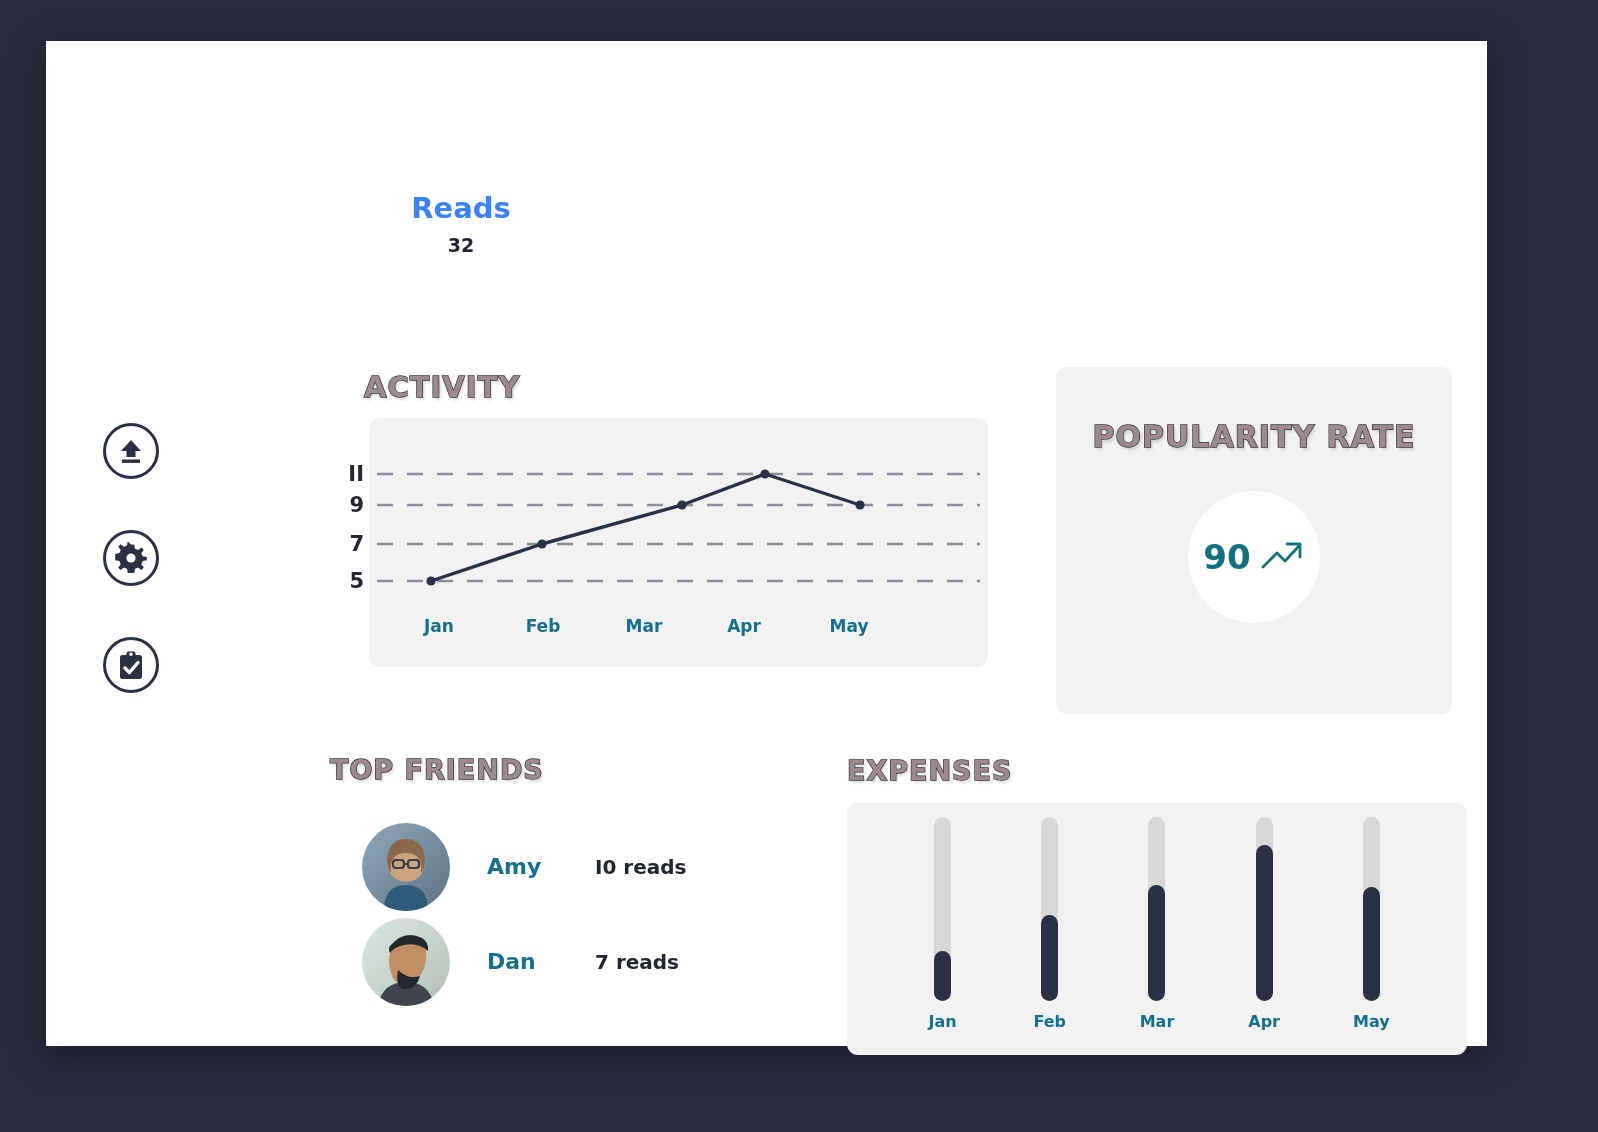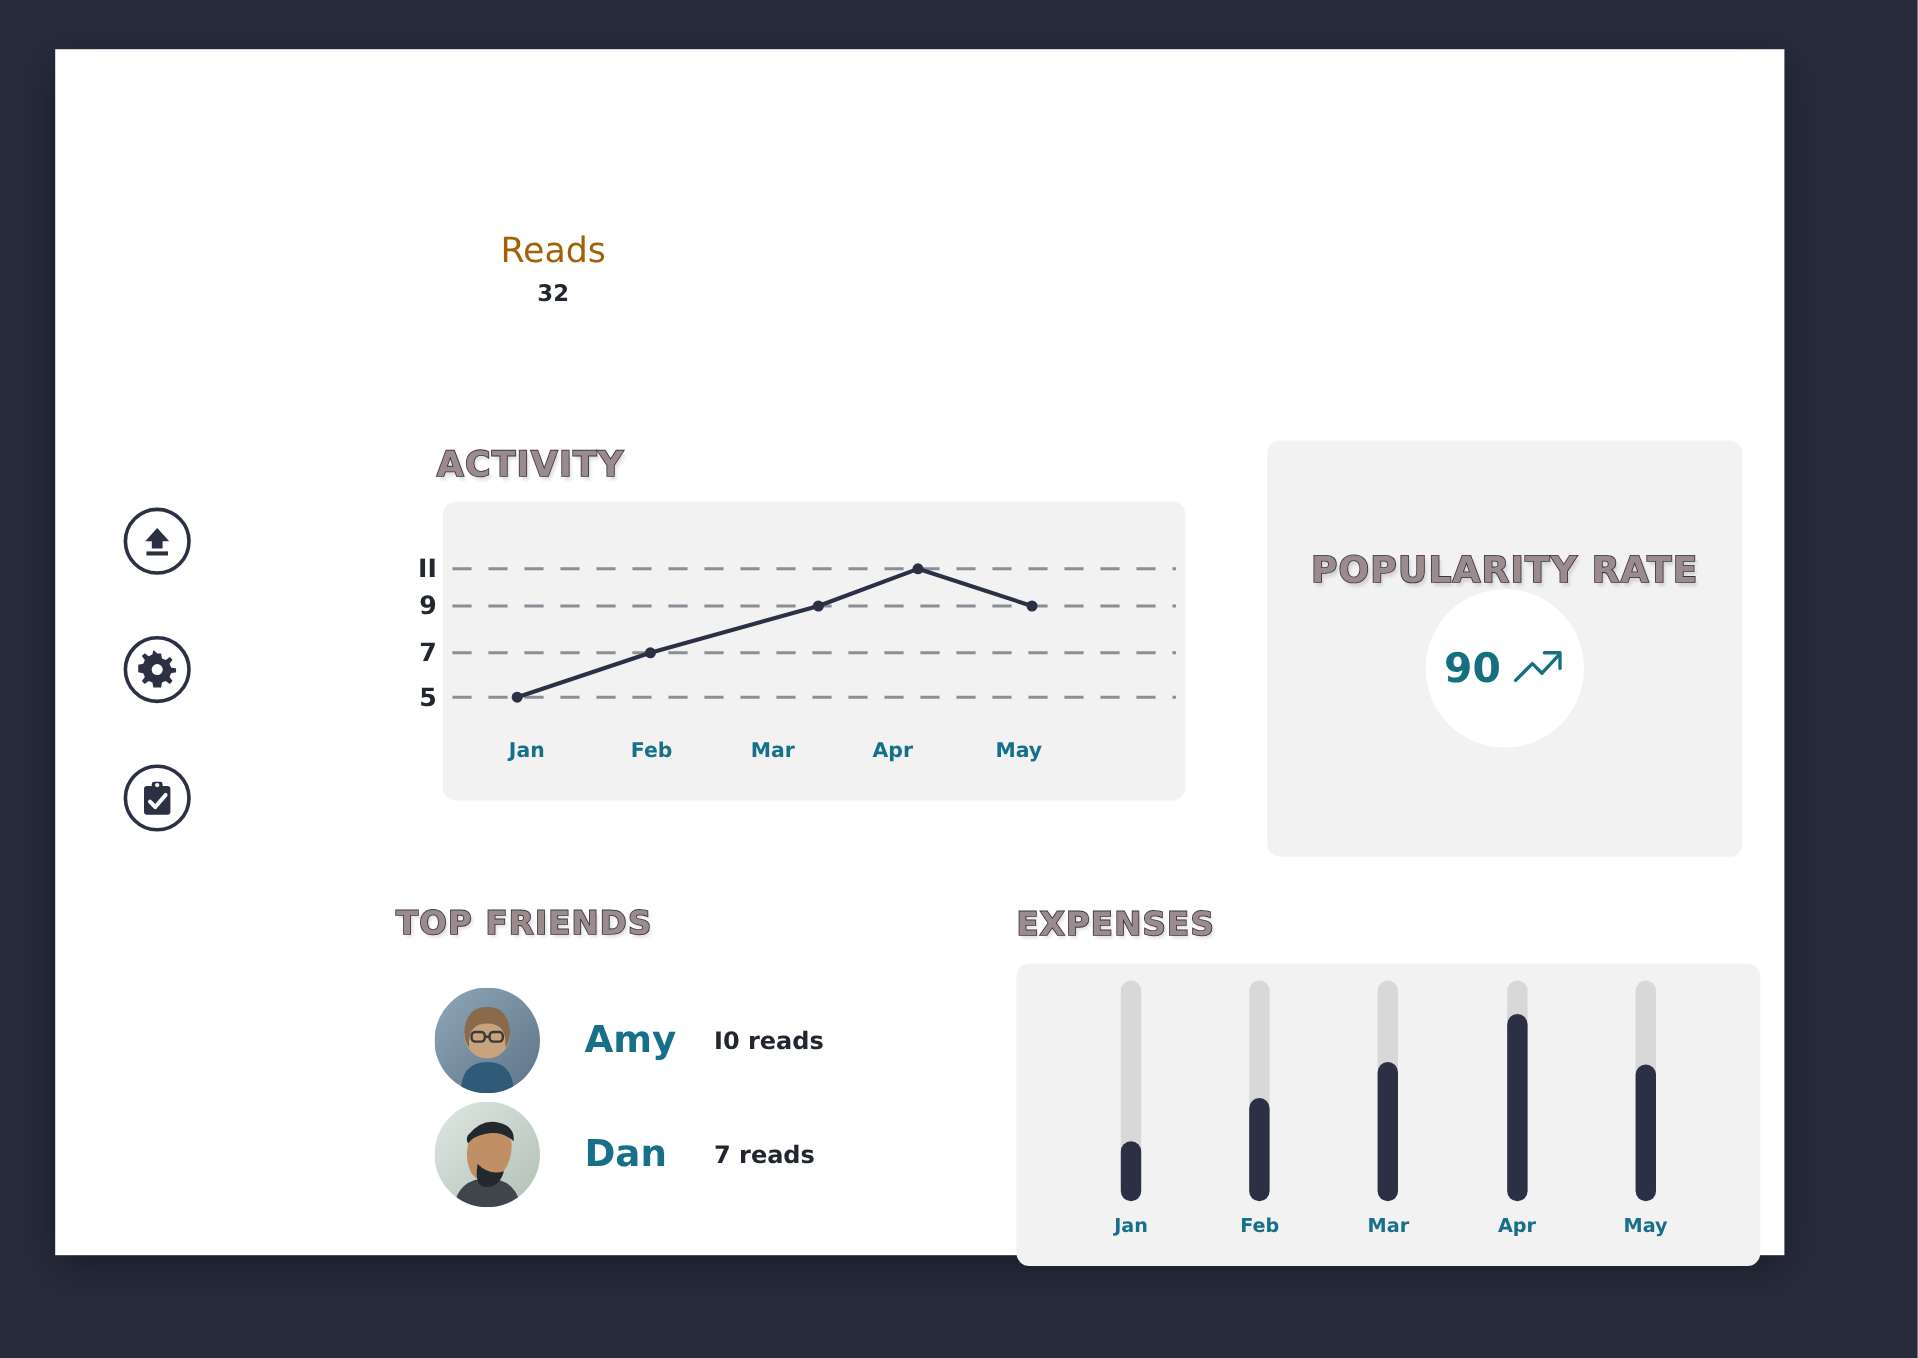--- a/index.html
+++ b/index.html
@@ -53,22 +53,22 @@
     width: 830px;
     display: flex;
     align-items: flex-start;
   }
   .stat-block { text-align: center; }
   .stat-block:nth-child(1) { width: 230px; }
   .stat-block:nth-child(2) { width: 260px; }
   .stat-block:nth-child(3) { width: 270px; }
   .stat-label {
     font-size: 29px;
-    font-weight: normal;
-    color: #a16207;
+    font-weight: bold;
+    color: #3b82f6;
     font-family: "DejaVu Sans", sans-serif;
   }
   .stat-value {
     margin-top: 9px;
     font-size: 19px;
     font-weight: bold;
     color: #22262f;
     font-family: "DejaVu Sans", sans-serif;
   }
 
@@ -171,21 +171,20 @@
     height: 347px;
     background: #f3f2f3;
     border-radius: 11px;
   }
   #popularity-heading {
     position: absolute;
     left: 0; right: 0;
     top: 52px;
     text-align: center;
     font-size: 30px;
-    margin-top: 39px;
   }
   #popularity-circle {
     position: absolute;
     left: 50%;
     top: 124px;
     transform: translateX(-50%);
     width: 132px;
     height: 132px;
     background: #ffffff;
     border-radius: 50%;
@@ -227,21 +226,21 @@
     height: 88px;
     border-radius: 50%;
     overflow: hidden;
     flex: none;
     position: relative;
   }
   .friend-avatar svg { display: block; }
   .friend-name {
     width: 108px;
     margin-left: 37px;
-    font-size: 31px;
+    font-size: 22px;
     font-weight: bold;
     color: #16708a;
     font-family: "DejaVu Sans", sans-serif;
   }
   .friend-reads {
     font-size: 20px;
     font-weight: bold;
     color: #22262f;
     font-family: "DejaVu Sans", sans-serif;
   }

